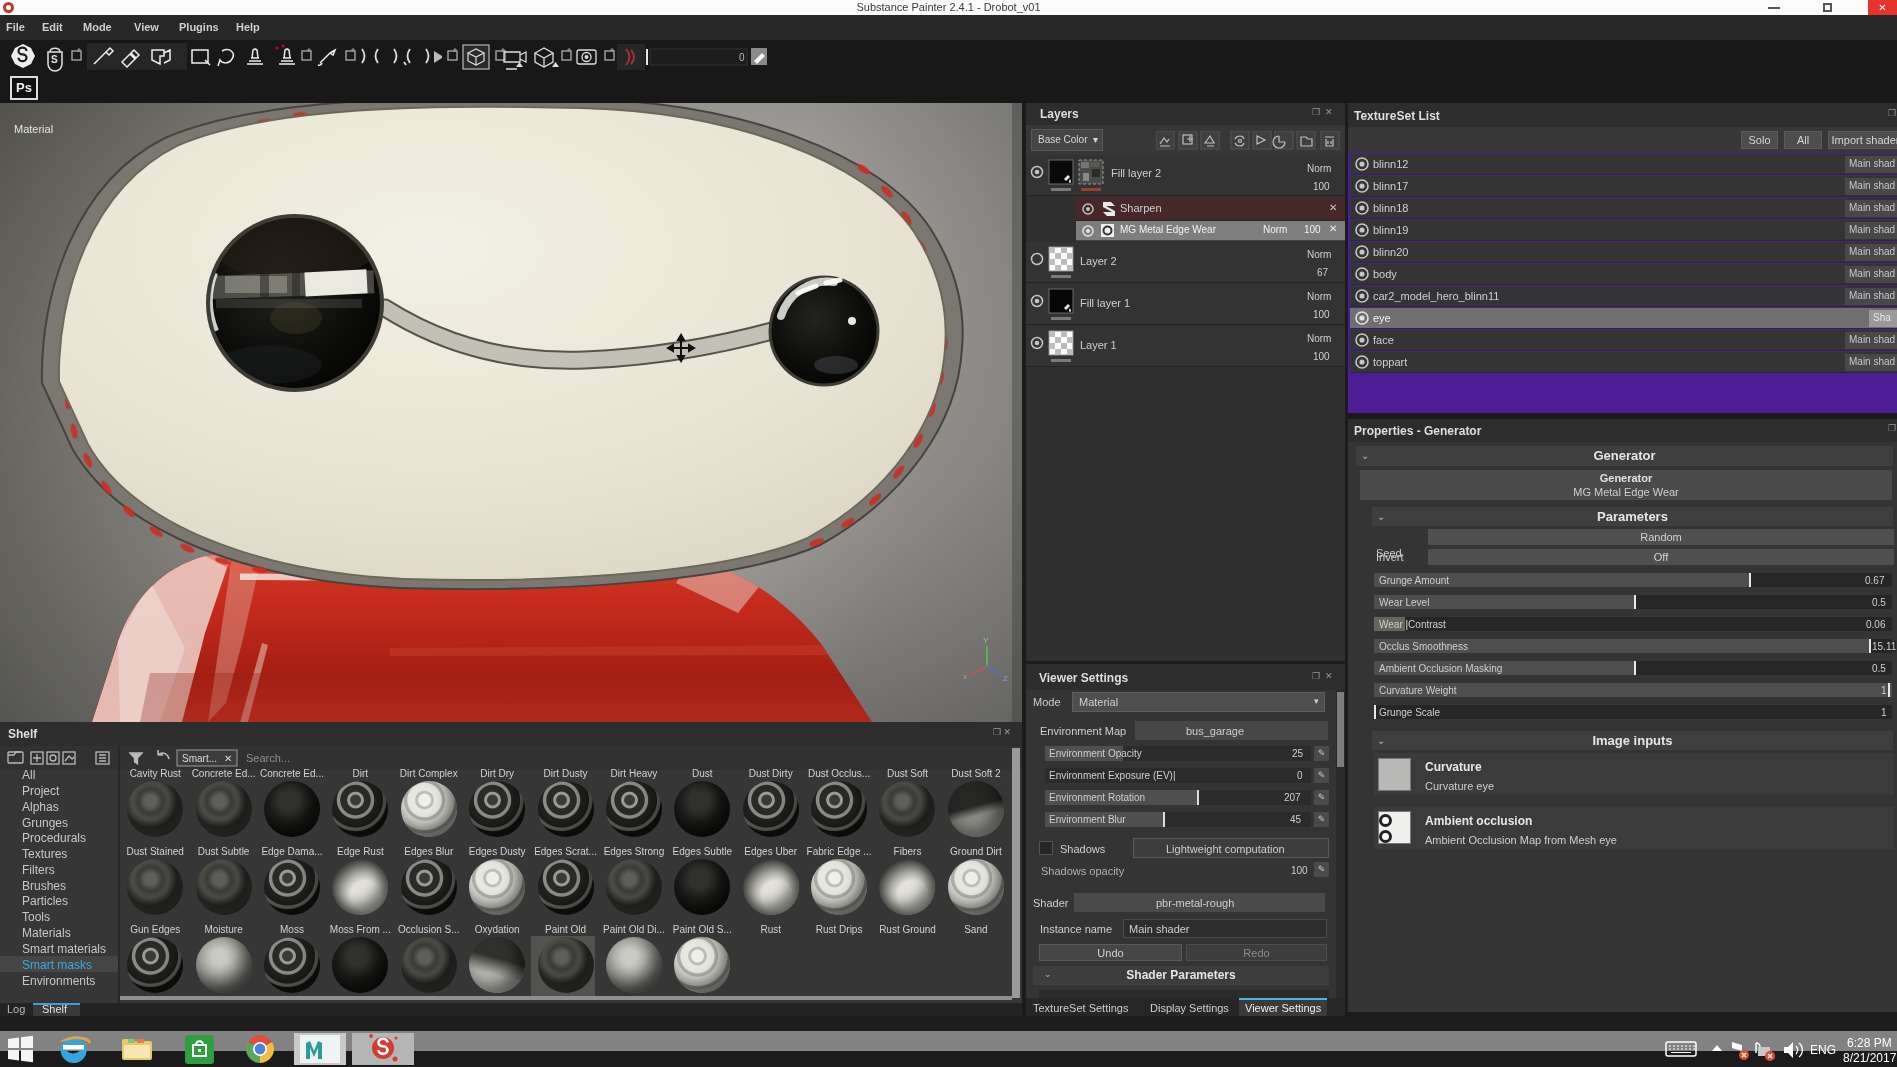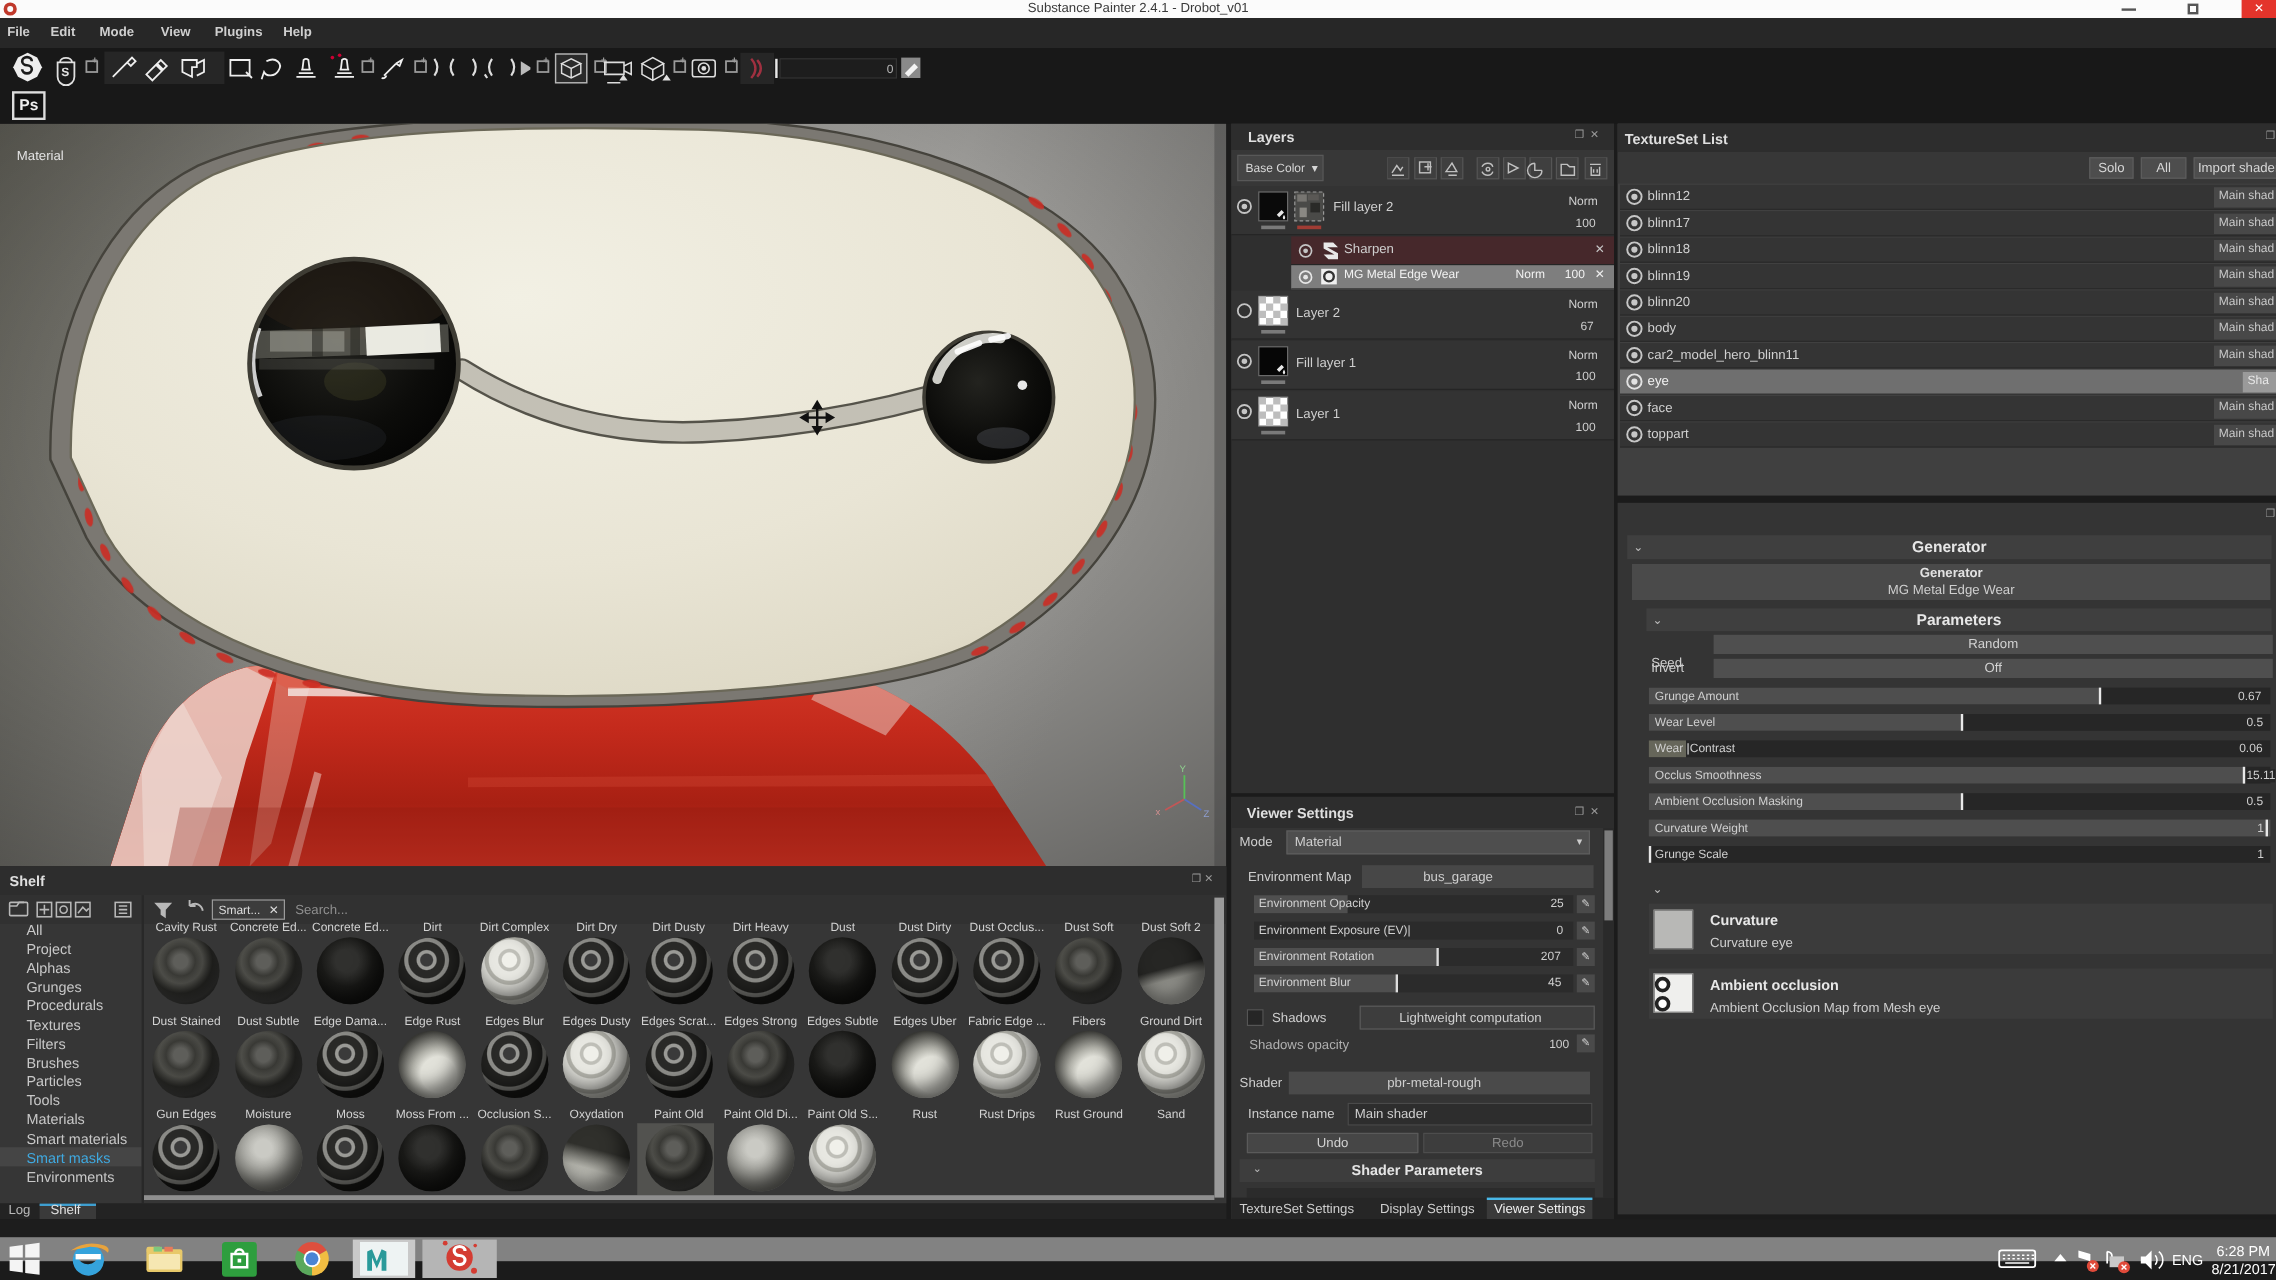--- a/index.html
+++ b/index.html
@@ -509,21 +509,21 @@
     <div class="abs" style="left:18px;top:305px;color:#bbb;font-size:9px;">⌄</div>
     <div class="abs" style="left:13px;top:326px;width:290px;height:8px;background:#2b2b2b;"></div>
 
     <div class="abs" style="left:0;top:334px;width:319px;height:18px;background:#262626;"></div>
     <div class="abs" style="left:213px;top:334px;width:88px;height:18px;background:#3a3a3a;border-top:2px solid #49b8e8;"></div>
     <div class="abs txt" style="left:7px;top:338px;">TextureSet Settings</div>
     <div class="abs txt" style="left:124px;top:338px;">Display Settings</div>
     <div class="abs txt" style="left:219px;top:338px;color:#efefef;">Viewer Settings</div>
   </div>
 
-  <div id="texset" class="abs" style="left:1348px;top:103px;width:549px;height:310px;background:#404040;overflow:hidden;">
+  <div id="texset" class="abs" style="left:1348px;top:103px;width:549px;height:310px;background:#4c1d95;overflow:hidden;">
     <div class="abs panelhead" style="left:0;top:0;width:549px;height:24px;padding:6px 0 0 6px;">TextureSet List</div>
     <div class="abs" style="left:540px;top:5px;color:#9a9a9a;font-size:9px;">❐</div>
     <div class="abs" style="left:0;top:24px;width:549px;height:26px;background:#373737;"></div>
     <div class="abs btn" style="left:393px;top:28px;width:37px;height:18px;">Solo</div>
     <div class="abs btn" style="left:436px;top:28px;width:38px;height:18px;">All</div>
     <div class="abs btn" style="left:480px;top:28px;width:75px;height:18px;">Import shader</div>
     <div class="abs" style="left:2px;top:51px;width:547px;height:21px;background:#343434;border-bottom:1px solid #2a2a2a;"></div>
     <svg class="abs" style="left:4px;top:51px;" width="20" height="21">
         <circle cx="10" cy="10" r="6" fill="none" stroke="#c6c6c6" stroke-width="1.6"></circle>
         <circle cx="10" cy="10" r="2.6" fill="#c6c6c6"></circle>
@@ -588,20 +588,21 @@
     <div class="abs" style="left:497px;top:229px;width:52px;height:17px;background:#484848;color:#c8c8c8;font-size:10px;padding:2px 0 0 4px;white-space:nowrap;overflow:hidden;">Main shad</div>
     <div class="abs" style="left:2px;top:249px;width:547px;height:21px;background:#343434;border-bottom:1px solid #2a2a2a;"></div>
     <svg class="abs" style="left:4px;top:249px;" width="20" height="21">
         <circle cx="10" cy="10" r="6" fill="none" stroke="#c6c6c6" stroke-width="1.6"></circle>
         <circle cx="10" cy="10" r="2.6" fill="#c6c6c6"></circle>
       </svg>
     <div class="abs" style="left:25px;top:253px;color:#d0d0d0;font-size:11px;">toppart</div>
     <div class="abs" style="left:497px;top:251px;width:52px;height:17px;background:#484848;color:#c8c8c8;font-size:10px;padding:2px 0 0 4px;white-space:nowrap;overflow:hidden;">Main shad</div>
   </div>
   <div id="props" class="abs" style="left:1348px;top:419px;width:549px;height:593px;background:#343434;overflow:hidden;">
+    <div class="abs panelhead" style="left:0;top:0;width:549px;height:23px;padding:5px 0 0 6px;">Properties - Generator</div>
     <div class="abs" style="left:540px;top:4px;color:#9a9a9a;font-size:9px;">❐</div>
     <div class="abs" style="left:8px;top:27px;width:537px;height:20px;background:#3f3f3f;color:#e6e6e6;font-weight:bold;font-size:13px;text-align:center;line-height:20px;">Generator</div>
     <div class="abs" style="left:13px;top:31px;color:#bbb;font-size:10px;">⌄</div>
     <div class="abs" style="left:12px;top:51px;width:532px;height:30px;background:#4a4a4a;"></div>
     <div class="abs" style="left:12px;top:53px;width:532px;text-align:center;color:#e2e2e2;font-weight:bold;font-size:11px;">Generator</div>
     <div class="abs" style="left:12px;top:67px;width:532px;text-align:center;color:#cfcfcf;font-size:11px;">MG Metal Edge Wear</div>
     <div class="abs" style="left:24px;top:88px;width:521px;height:19px;background:#3f3f3f;color:#e6e6e6;font-weight:bold;font-size:13px;text-align:center;line-height:19px;">Parameters</div>
     <div class="abs" style="left:29px;top:92px;color:#bbb;font-size:10px;">⌄</div>
     <div class="abs txt" style="left:28px;top:112px;margin-top:16px;">Seed</div>
     <div class="abs" style="left:80px;top:110px;width:466px;height:16px;background:#4f4f4f;color:#d2d2d2;font-size:11px;text-align:center;line-height:16px;">Random</div>
@@ -634,20 +635,21 @@
     <div class="abs txt" style="left:524px;top:244px;font-size:10px;">0.5</div>
     <div class="abs" style="left:26px;top:264px;width:518px;height:14px;background:#4e4e4e;"></div>
     <div class="abs" style="left:540px;top:264px;width:2px;height:14px;background:#e8e8e8;"></div>
     <div class="abs txt" style="left:31px;top:266px;font-size:10px;">Curvature Weight</div>
     <div class="abs txt" style="left:533px;top:266px;font-size:10px;">1</div>
     <div class="abs" style="left:26px;top:286px;width:518px;height:14px;background:#262626;"></div>
     <div class="abs" style="left:26px;top:286px;width:2px;height:14px;background:#e8e8e8;"></div>
     <div class="abs txt" style="left:31px;top:288px;font-size:10px;">Grunge Scale</div>
     <div class="abs txt" style="left:533px;top:288px;font-size:10px;">1</div>
 
+    <div class="abs" style="left:24px;top:312px;width:521px;height:19px;background:#3f3f3f;color:#e6e6e6;font-weight:bold;font-size:13px;text-align:center;line-height:19px;">Image inputs</div>
     <div class="abs" style="left:29px;top:316px;color:#bbb;font-size:10px;">⌄</div>
     <div class="abs" style="left:26px;top:334px;width:520px;height:42px;background:#3b3b3b;"></div>
     <div class="abs" style="left:30px;top:339px;width:33px;height:33px;background:#b8b8b6;border:1px solid #787878;"></div>
     <div class="abs" style="left:77px;top:341px;color:#e8e8e8;font-weight:bold;font-size:12px;">Curvature</div>
     <div class="abs txt" style="left:77px;top:361px;">Curvature eye</div>
     <div class="abs" style="left:26px;top:388px;width:520px;height:42px;background:#3b3b3b;"></div>
     <div class="abs" style="left:30px;top:392px;width:33px;height:33px;background:#efefed;border:1px solid #787878;"></div>
     <div class="abs" style="left:31px;top:395px;width:13px;height:13px;border-radius:50%;background:#fff;border:3px solid #222;"></div>
     <div class="abs" style="left:31px;top:411px;width:13px;height:13px;border-radius:50%;background:#fff;border:3px solid #222;"></div>
     <div class="abs" style="left:77px;top:395px;color:#e8e8e8;font-weight:bold;font-size:12px;">Ambient occlusion</div>

